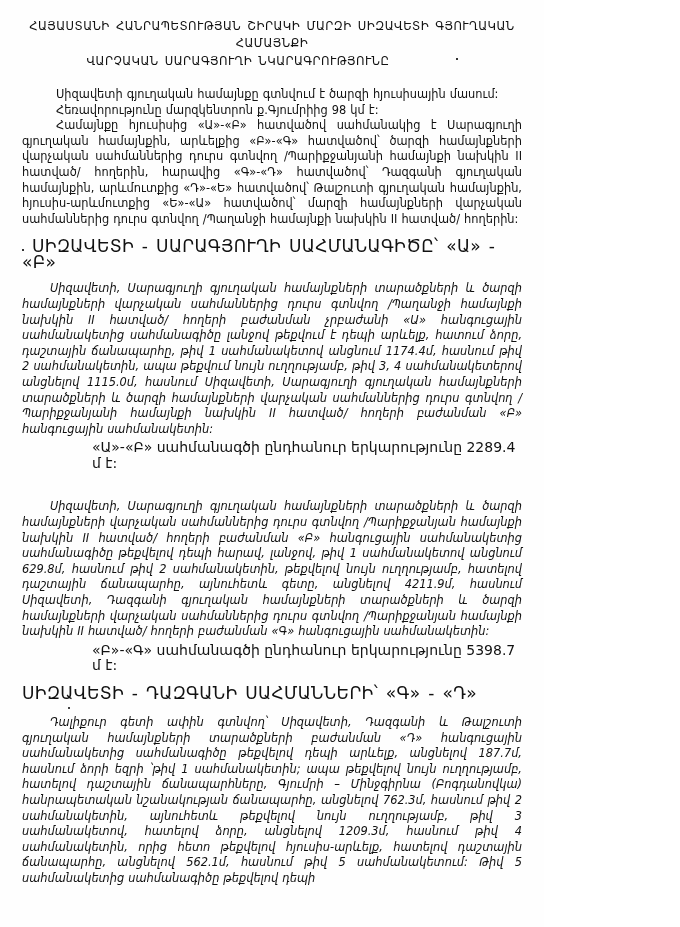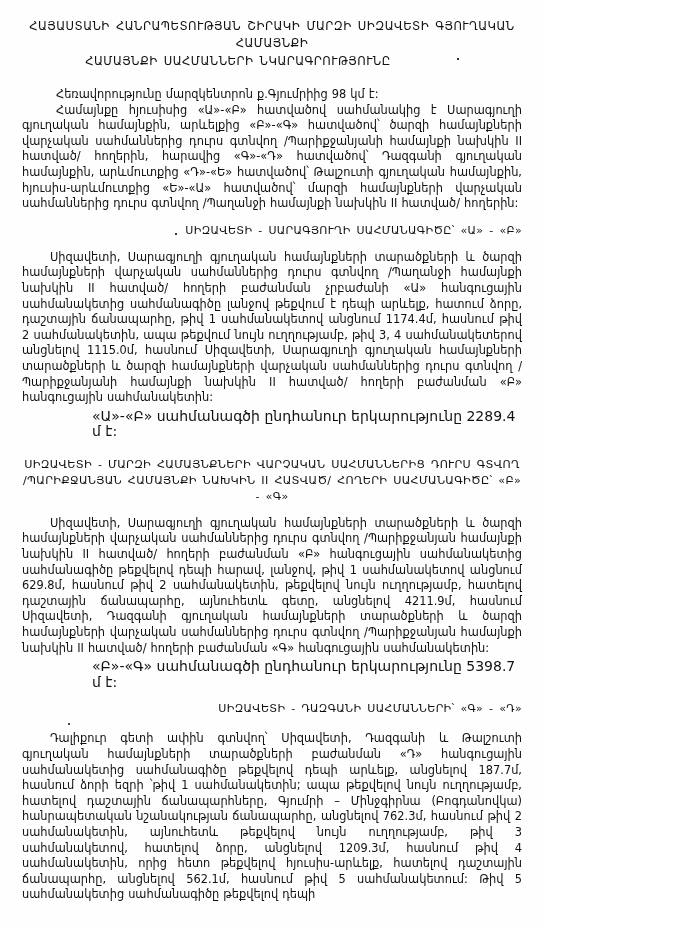--- a/index.html
+++ b/index.html
@@ -55,29 +55,30 @@
     text-align: justify;
     text-justify: inter-word;
     margin: 0;
     word-spacing: 0.4px;
   }
   .para.indent {
     text-indent: 34px;
   }
   .para.indent-small {
     text-indent: 28px;
+    font-style: italic;
   }
   .gap-lg { height: 17px; }
   .gap-md { height: 11px; }
   .gap-sm { height: 6px; }
   .gap-xs { height: 3px; }
 
   .section-heading {
-    text-align: right;
-    font-size: 11px;
+    text-align: left;
+    font-size: 17px;
     line-height: 16px;
     letter-spacing: 0.35px;
     margin: 0;
     word-spacing: 2px;
   }
   .section-heading .lead-dot {
     display: inline-block;
     width: 2px;
     height: 2px;
     background: #333;
@@ -109,50 +110,47 @@
   }
 </style>
 </head>
 <body>
 
 <div class="page">
 
   <div class="doc-title">
     <span>ՀԱՅԱՍՏԱՆԻ ՀԱՆՐԱՊԵՏՈՒԹՅԱՆ ՇԻՐԱԿԻ ՄԱՐԶԻ ՍԻԶԱՎԵՏԻ ԳՅՈՒՂԱԿԱՆ ՀԱՄԱՅՆՔԻ</span>
     <span class="line2">
-      <span>ՀԱՄԱՅՆՔԻ ՍԱՀՄԱՆՆԵՐԻ ՆԿԱՐԱԳՐՈՒԹՅՈՒՆԸ</span>
+      <span>ՎԱՐՉԱԿԱՆ ՍԱՐԱԳՅՈՒՂԻ ՆԿԱՐԱԳՐՈՒԹՅՈՒՆԸ</span>
       <span class="title-dot"></span>
     </span>
   </div>
 
   <div class="gap-lg"></div>
 
+  <p class="para indent">Սիզավետի  գյուղական համայնքը գտնվում է ծարզի հյուսիսային մասում:</p>
   <p class="para indent">Հեռավորությունը մարզկենտրոն ք.Գյումրիից 98 կմ է:</p>
   <p class="para indent">Համայնքը հյուսիսից «Ա»-«Բ» հատվածով սահմանակից է Սարագյուղի գյուղական համայնքին, արևելքից «Բ»-«Գ» հատվածով՝ ծարզի համայնքների վարչական սահմաններից դուրս գտնվող /Պարիքջանյանի համայնքի նախկին II հատված/ հողերին, հարավից «Գ»-«Դ» հատվածով՝ Դազգանի գյուղական համայնքին, արևմուտքից «Դ»-«Ե» հատվածով՝ Թալշուտի գյուղական համայնքին, հյուսիս-արևմուտքից «Ե»-«Ա» հատվածով՝ մարզի համայնքների վարչական սահմաններից դուրս գտնվող /Պաղանջի համայնքի նախկին II հատված/ հողերին:</p>
 
   <div class="gap-md"></div>
 
   <p class="section-heading">
     <span class="lead-dot"></span><span>ՍԻԶԱՎԵՏԻ - ՍԱՐԱԳՅՈՒՂԻ ՍԱՀՄԱՆԱԳԻԾԸ՝ «Ա» - «Բ»</span>
   </p>
 
   <div class="gap-md"></div>
 
   <p class="para indent-small">Սիզավետի, Սարագյուղի գյուղական  համայնքների տարածքների և ծարզի համայնքների վարչական սահմաններից դուրս գտնվող /Պաղանջի համայնքի նախկին II հատված/ հողերի բաժանման չրբաժանի «Ա» հանգուցային սահմանակետից սահմանագիծը լանջով թեքվում է դեպի արևելք, հատում ձորը, դաշտային ճանապարհը, թիվ 1 սահմանակետով անցնում 1174.4մ, հասնում թիվ  2 սահմանակետին, ապա թեքվում նույն ուղղությամբ, թիվ 3, 4 սահմանակետերով  անցնելով 1115.0մ, հասնում Սիզավետի, Սարագյուղի գյուղական համայնքների տարածքների և ծարզի համայնքների վարչական սահմաններից դուրս գտնվող /Պարիքջանյանի համայնքի նախկին II հատված/ հողերի բաժանման «Բ» հանգուցային սահմանակետին:</p>
 
   <div class="gap-xs"></div>
 
   <p class="length-line">«Ա»-«Բ» սահմանագծի ընդհանուր երկարությունը 2289.4 մ է:</p>
 
   <div class="gap-lg"></div>
 
-  <p class="heading-2line">
-    <span>ՍԻԶԱՎԵՏԻ - ՄԱՐԶԻ ՀԱՄԱՅՆՔՆԵՐԻ ՎԱՐՉԱԿԱՆ ՍԱՀՄԱՆՆԵՐԻՑ ԴՈՒՐՍ ԳՏՎՈՂ</span><br>
-    <span>/ՊԱՐԻՔՋԱՆՅԱՆ ՀԱՄԱՅՆՔԻ ՆԱԽԿԻՆ II ՀԱՏՎԱԾ/ ՀՈՂԵՐԻ ՍԱՀՄԱՆԱԳԻԾԸ՝ «Բ» - «Գ»</span>
-  </p>
 
   <div class="gap-md"></div>
 
   <p class="para indent-small">Սիզավետի, Սարագյուղի գյուղական  համայնքների տարածքների և ծարզի համայնքների վարչական սահմաններից դուրս գտնվող /Պարիքջանյան համայնքի նախկին II հատված/ հողերի բաժանման  «Բ» հանգուցային սահմանակետից սահմանագիծը թեքվելով դեպի հարավ, լանջով, թիվ 1 սահմանակետով անցնում 629.8մ, հասնում թիվ 2 սահմանակետին, թեքվելով  նույն ուղղությամբ, հատելով դաշտային ճանապարհը, այնուհետև գետը, անցնելով  4211.9մ, հասնում Սիզավետի, Դազգանի գյուղական համայնքների տարածքների և ծարզի համայնքների վարչական սահմաններից դուրս գտնվող /Պարիքջանյան համայնքի նախկին II հատված/ հողերի բաժանման «Գ» հանգուցային սահմանակետին:</p>
 
   <div class="gap-xs"></div>
 
   <p class="length-line">«Բ»-«Գ» սահմանագծի ընդհանուր երկարությունը 5398.7 մ է:</p>
 
   <div class="gap-md"></div>

